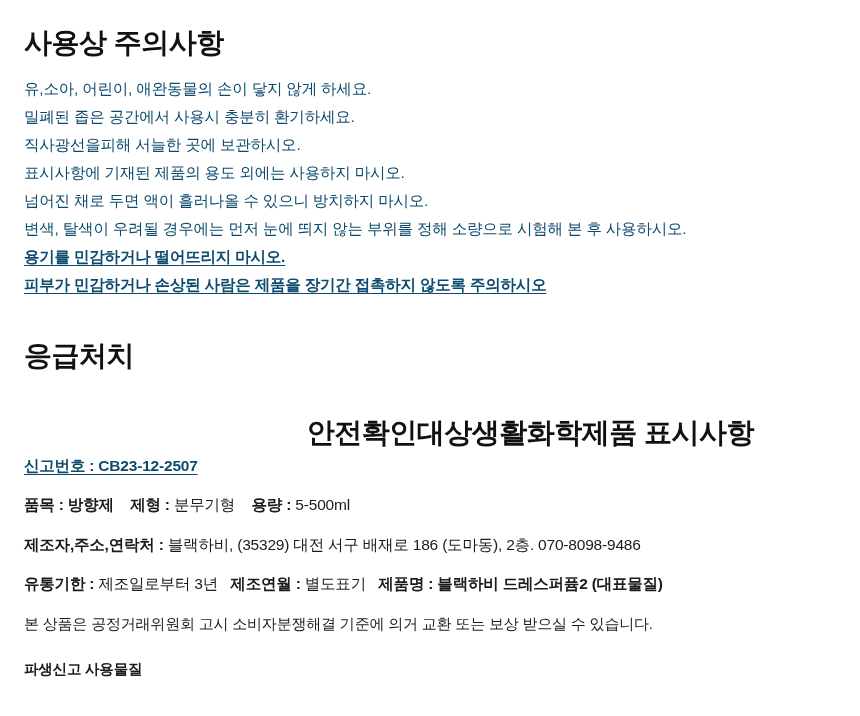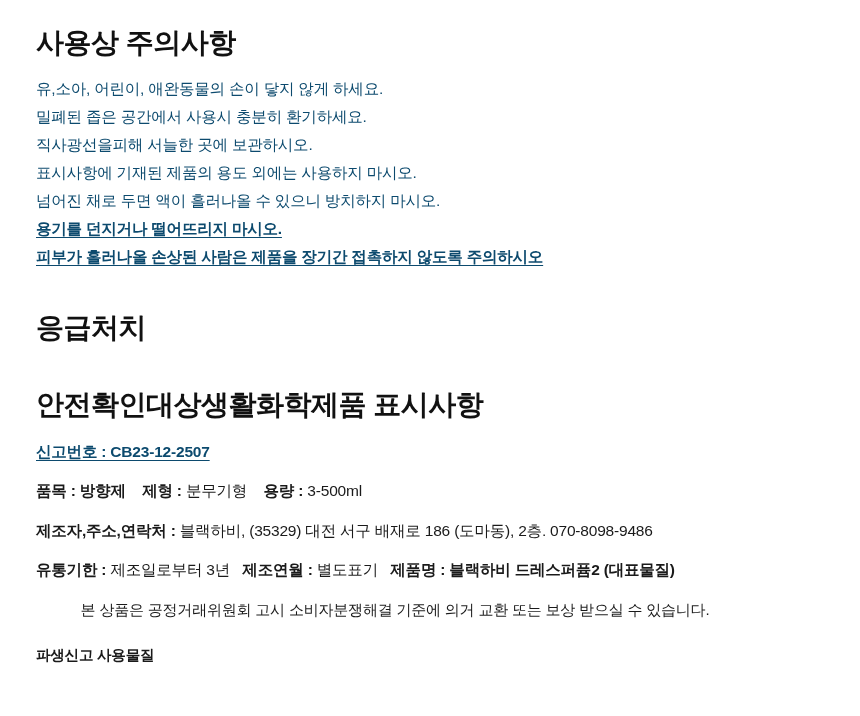--- a/index.html
+++ b/index.html
@@ -12,37 +12,38 @@
     height: 716px;
     font-family: "Liberation Sans", "DejaVu Sans", sans-serif;
     color: #1a1a1a;
     -webkit-font-smoothing: antialiased;
   }
   .page {
     position: relative;
     width: 778px;
     height: 716px;
     box-sizing: border-box;
-    padding: 26px 24px 0 36px;
+    padding: 26px 24px 0 24px;
   }
   .section-title {
     font-size: 28px;
     font-weight: bold;
     letter-spacing: -0.5px;
     color: #111111;
     margin: 0 0 16px 0;
     line-height: 1.2;
   }
   .section-title.second {
     margin-top: 42px;
     margin-bottom: 12px;
   }
   .section-title.third {
     margin-top: 44px;
-    margin-bottom: 18px;
+    margin-bottom: 4px;
+    text-align: right;
   }
   .line {
     font-size: 15.5px;
     line-height: 25px;
     color: #0c4a6e;
     margin: 0 0 3px 0;
     letter-spacing: -0.2px;
   }
   .line.bold {
     font-weight: bold;
@@ -72,55 +73,55 @@
     font-weight: bold;
     letter-spacing: -0.2px;
     margin: 24px 0 20px 0;
     color: #1a1a1a;
   }
   .note {
     font-size: 15px;
     line-height: 24px;
     letter-spacing: -0.2px;
     margin-top: 16px;
-    text-align: center;
   }
 </style>
 </head>
 <body>
 
 <div class="page">
 
   <h1 class="section-title">사용상 주의사항</h1>
   <div class="warning-list">
     <p class="line">유,소아, 어린이, 애완동물의 손이 닿지 않게 하세요.</p>
     <p class="line">밀폐된 좁은 공간에서 사용시 충분히 환기하세요.</p>
     <p class="line">직사광선을피해 서늘한 곳에 보관하시오.</p>
     <p class="line">표시사항에 기재된 제품의 용도 외에는 사용하지 마시오.</p>
     <p class="line">넘어진 채로 두면 액이 흘러나올 수 있으니 방치하지 마시오.</p>
-    <p class="line bold underline">용기를 던지거나 떨어뜨리지 마시오.</p>
-    <p class="line bold underline">피부가 흘러나올 손상된 사람은 제품을 장기간 접촉하지 않도록 주의하시오</p>
+    <p class="line">변색, 탈색이 우려될 경우에는 먼저 눈에 띄지 않는 부위를 정해 소량으로 시험해 본 후 사용하시오.</p>
+    <p class="line bold underline">용기를 민감하거나 떨어뜨리지 마시오.</p>
+    <p class="line bold underline">피부가 민감하거나 손상된 사람은 제품을 장기간 접촉하지 않도록 주의하시오</p>
   </div>
 
   <h1 class="section-title second">응급처치</h1>
 
   <h1 class="section-title third">안전확인대상생활화학제품 표시사항</h1>
 
   <div class="info-block">
     <p class="line bold underline">신고번호 : CB23-12-2507</p>
 
     <p class="kv">
       <b>품목 :</b>
       <b>방향제</b>
       &nbsp;&nbsp;
       <b>제형 :</b>
       <span>분무기형</span>
       &nbsp;&nbsp;
       <b>용량 :</b>
-      <span>3-500ml</span>
+      <span>5-500ml</span>
     </p>
 
     <p class="kv">
       <b>제조자,주소,연락처 :</b>
       <span>블랙하비, (35329) 대전 서구 배재로 186 (도마동), 2층. 070-8098-9486</span>
     </p>
 
     <p class="kv">
       <b>유통기한 :</b>
       <span>제조일로부터 3년</span>

